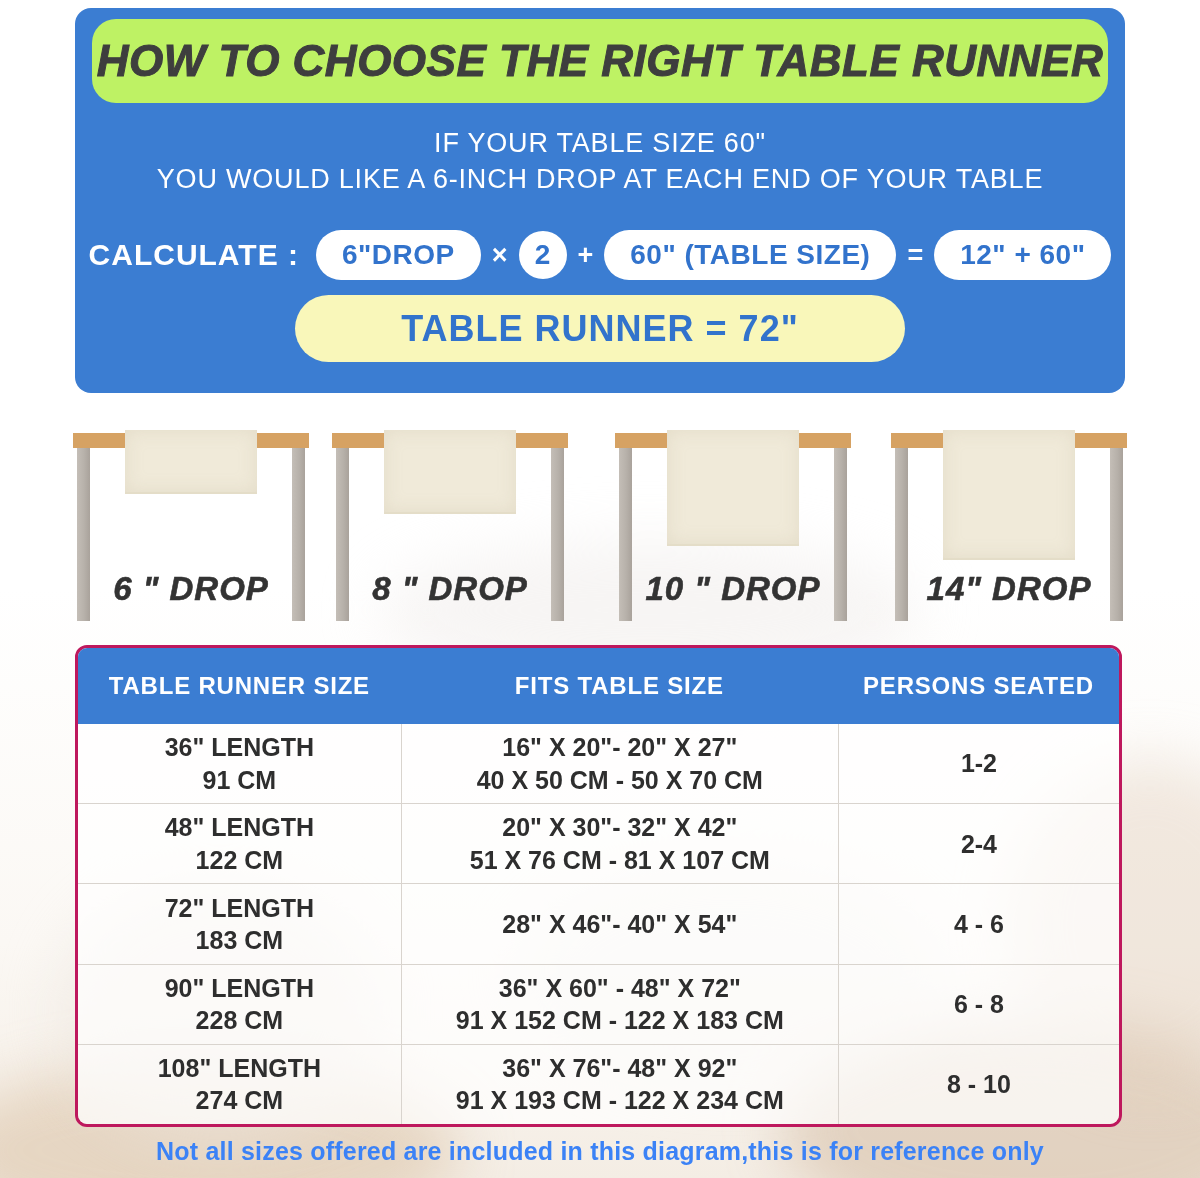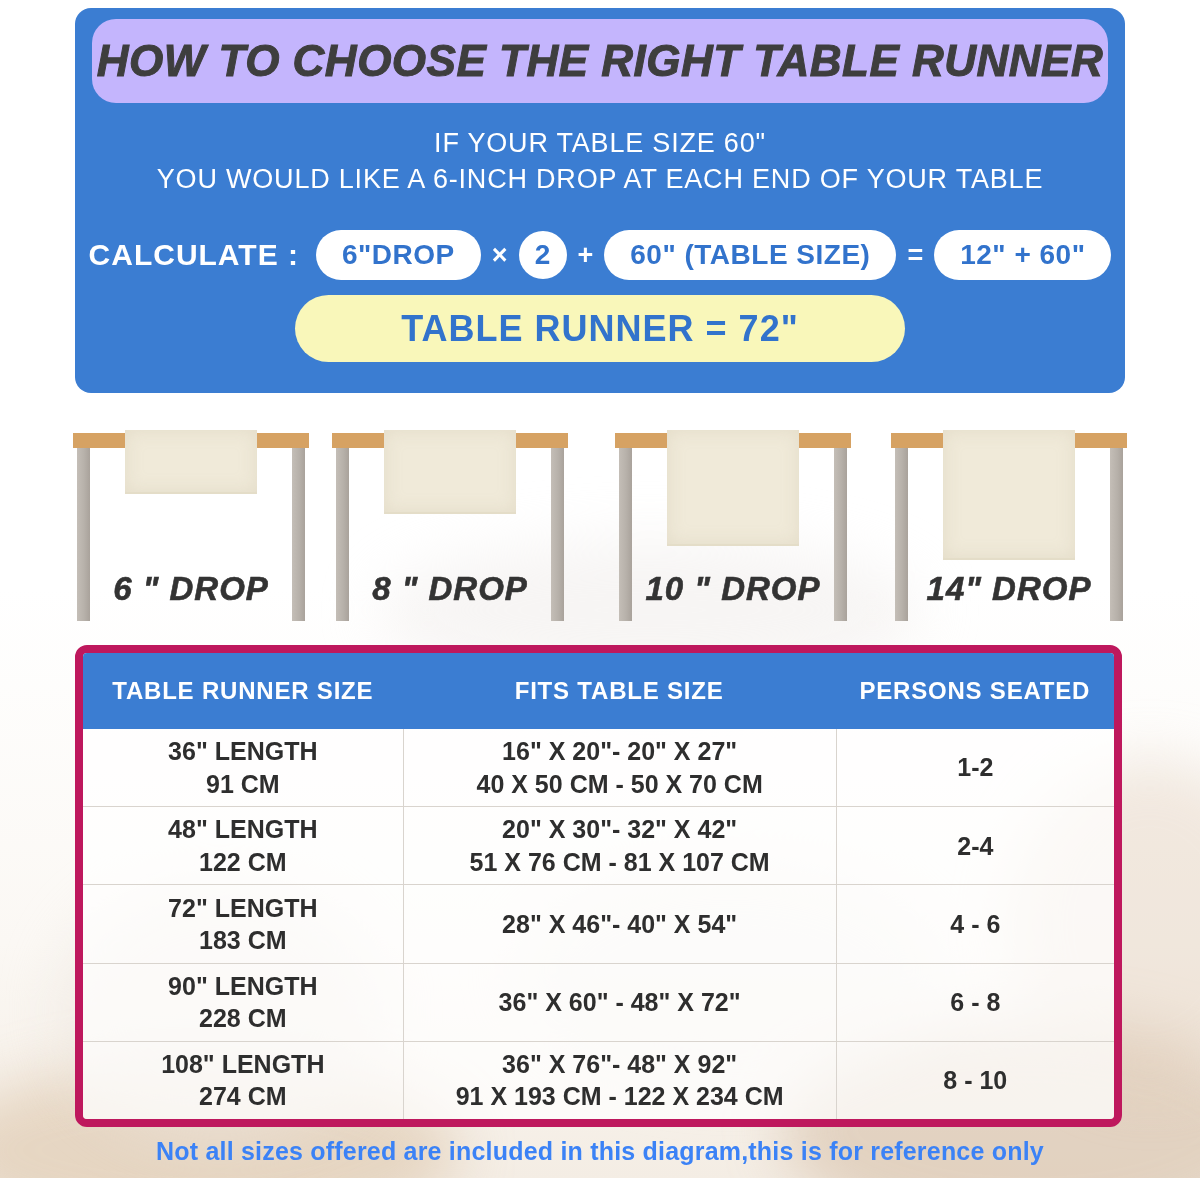--- a/index.html
+++ b/index.html
@@ -21,21 +21,21 @@
 
   .layer { position:absolute; inset:0; z-index:1; }
 
   
   .hero {
     position:absolute; left:75px; top:8px; width:1050px; height:385px;
     background:#3b7dd2; border-radius:16px;
   }
   .title-box {
     position:absolute; left:17px; right:17px; top:11px; height:84px;
-    background:#c4b5fd; border-radius:24px;
+    background:#bef264; border-radius:24px;
     display:flex; align-items:center; justify-content:center;
   }
   .main-title {
     font-size:44px; font-weight:bold; font-style:italic;
     color:#3e3e3e; letter-spacing:0.5px; -webkit-text-stroke:1px #3e3e3e;
     white-space:nowrap;
   }
   .subline {
     position:absolute; left:0; right:0; text-align:center;
     color:#ffffff; font-size:27px; letter-spacing:0.8px; font-weight:normal;
@@ -96,21 +96,21 @@
   .figure.f4 .runner { height:130px; }
   .drop-label {
     position:absolute; left:0; right:0; top:140px; text-align:center;
     font-size:33px; font-weight:bold; font-style:italic; color:#333333;
     letter-spacing:1px; -webkit-text-stroke:0.6px #333333; white-space:nowrap;
   }
 
   
   .size-table {
     position:absolute; left:75px; top:645px; width:1047px; height:482px;
-    border:8px solid #be185d; border-radius:12px; overflow:hidden;
+    border:3px solid #be185d; border-radius:12px; overflow:hidden;
     display:flex; flex-direction:column;
   }
   .thead { display:flex; height:76px; background:#3b7dd2; flex:0 0 76px; }
   .thead .hcell {
     display:flex; align-items:center; justify-content:center;
     color:#ffffff; font-size:24px; font-weight:bold; letter-spacing:0.8px;
   }
   .tbody { flex:1; background:rgba(255,255,255,0.72); display:flex; flex-direction:column; }
   .trow { flex:1; display:flex; }
   .trow + .trow { border-top:1px solid #d9d4ce; }
@@ -239,20 +239,21 @@
         <div class="tcell c3">4 - 6</div>
       </div>
 
       <div class="trow">
         <div class="tcell c1">
           <span>90" LENGTH</span>
           <span>228 CM</span>
         </div>
         <div class="tcell c2">
           <span>36" X 60" - 48" X 72"</span>
+          <span>91 X 152 CM - 122 X 183 CM</span>
         </div>
         <div class="tcell c3">6 - 8</div>
       </div>
 
       <div class="trow">
         <div class="tcell c1">
           <span>108" LENGTH</span>
           <span>274 CM</span>
         </div>
         <div class="tcell c2">

